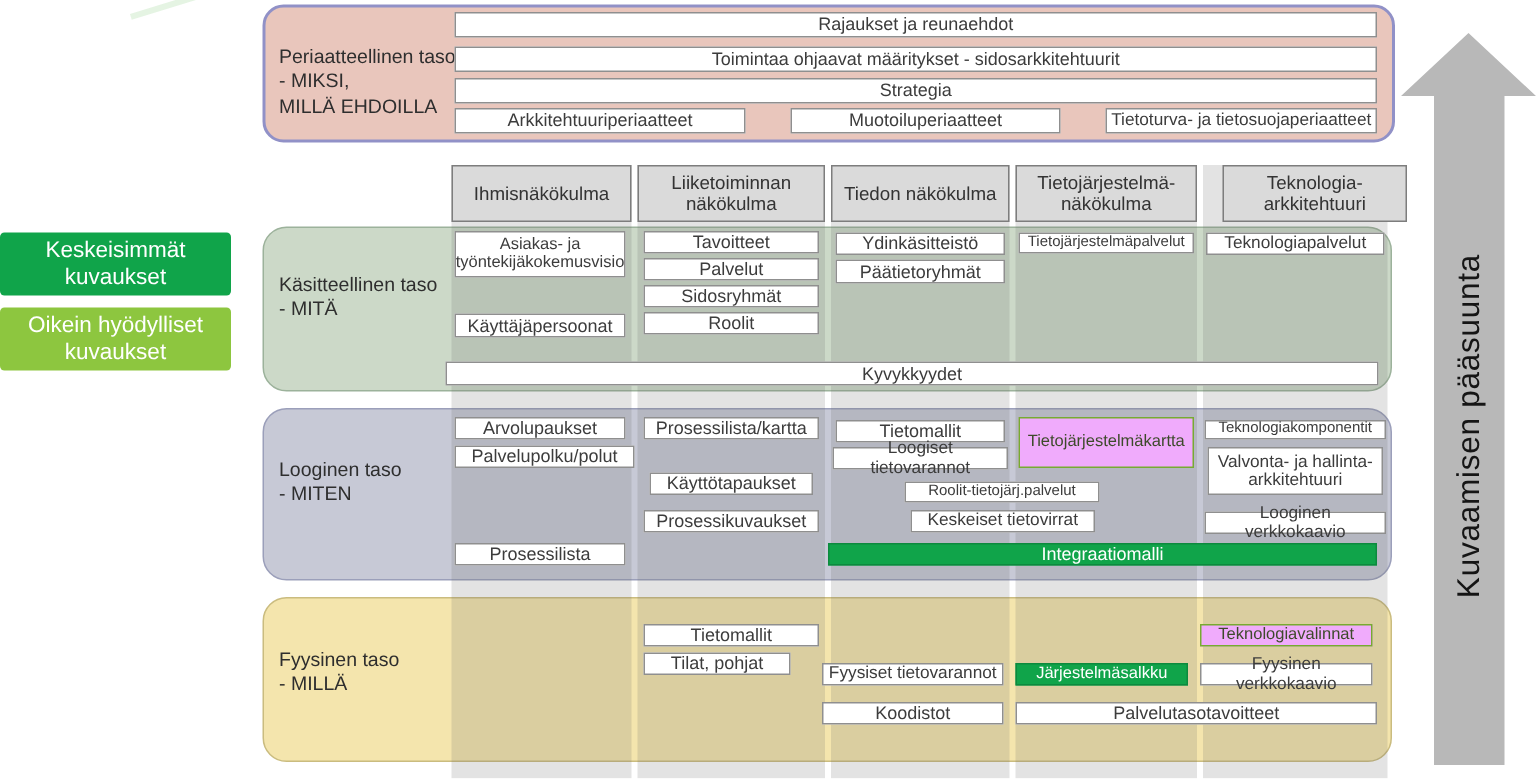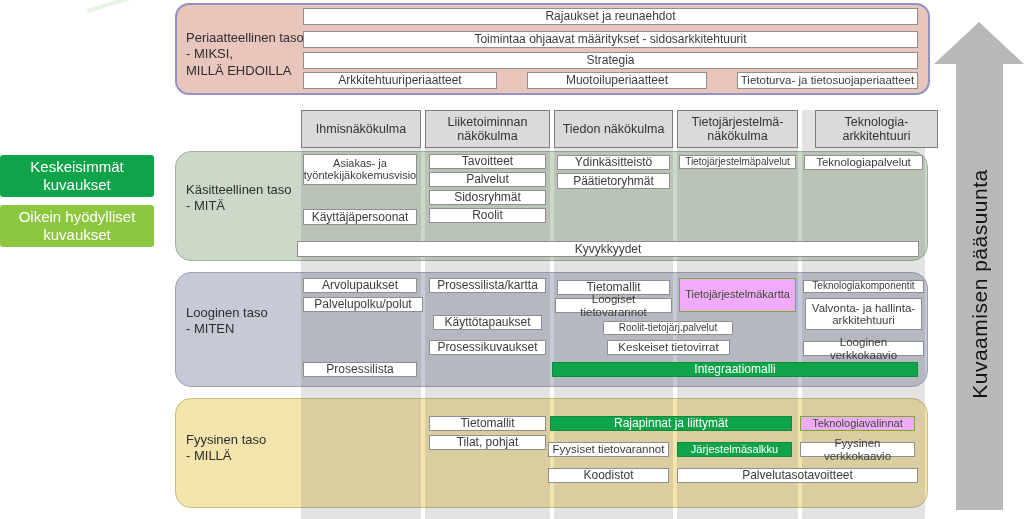--- a/index.html
+++ b/index.html
@@ -141,22 +141,21 @@
   <div class="abs wbox fs10" style="left:803px;top:280px;width:121px;height:13px;">Teknologiakomponentit</div>
   <div class="abs wbox fs115" style="left:805px;top:298px;width:117px;height:32px;">Valvonta- ja hallinta-arkkitehtuuri</div>
   <div class="abs wbox fs115" style="left:803px;top:341px;width:121px;height:15px;">Looginen verkkokaavio</div>
   <div class="abs gbox-dark" style="left:552px;top:362px;width:366px;height:15px;">Integraatiomalli</div>
 
   <div class="abs lvl-label" style="left:186px;top:432px;width:120px;">
     <span>Fyysinen taso</span>
     <span>- MILLÄ</span>
   </div>
   <div class="abs wbox" style="left:429px;top:416px;width:117px;height:15px;">Tietomallit</div>
-  <div class="abs wbox" style="left:429px;top:435px;width:117px;height:15px;text-align:center;">Tilat, pohjat</div>
-  <div class="abs gbox-dark" style="left:550px;top:416px;width:242px;height:15px;">Rajapinnat ja liittymät</div>
+  <div class="abs wbox" style="left:429px;top:435px;width:98px;height:15px;text-align:center;">Tilat, pohjat</div>
   <div class="abs gbox-light fs11" style="left:800px;top:416px;width:115px;height:15px;">Teknologiavalinnat</div>
   <div class="abs wbox fs115" style="left:548px;top:442px;width:121px;height:15px;">Fyysiset tietovarannot</div>
   <div class="abs gbox-dark fs11" style="left:677px;top:442px;width:115px;height:15px;">Järjestelmäsalkku</div>
   <div class="abs wbox fs115" style="left:800px;top:442px;width:115px;height:15px;">Fyysinen verkkokaavio</div>
   <div class="abs wbox" style="left:548px;top:468px;width:121px;height:15px;">Koodistot</div>
   <div class="abs wbox" style="left:677px;top:468px;width:241px;height:15px;">Palvelutasotavoitteet</div>
 
 </div>
 
 </body></html>

